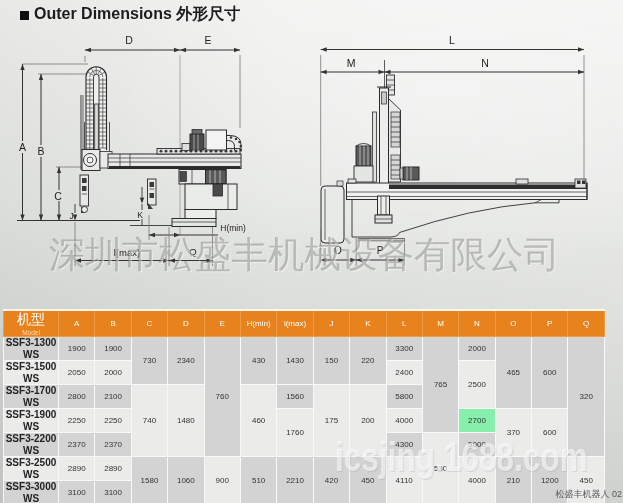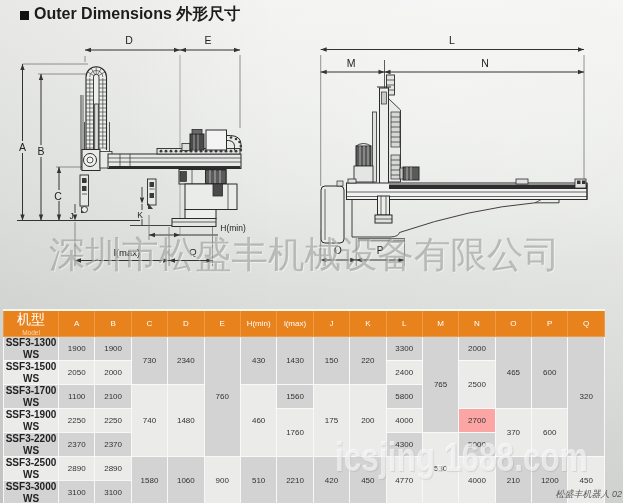--- a/index.html
+++ b/index.html
@@ -20,21 +20,21 @@
   font-size:36.5px;color:rgba(122,127,123,0.46);letter-spacing:0px;white-space:nowrap;
   text-shadow:1px 1px 1px rgba(255,255,255,0.5);
 }
 #wm2{
   position:absolute;left:335px;top:437px;line-height:1;
   font-size:40px;font-weight:bold;color:rgba(255,255,255,0.62);letter-spacing:0px;white-space:nowrap;
   text-shadow:1px 1px 1px rgba(140,140,140,0.25);
   transform:scaleX(0.79);transform-origin:left top;
 }
 #foot{
-  position:absolute;right:1px;top:488px;font-size:9px;color:#585858;font-style:italic;
+  position:absolute;right:1px;top:488px;font-size:9px;color:#585858;
 }
 #tbl{
   position:absolute;left:3px;top:309px;border-collapse:collapse;table-layout:fixed;
   border-top:2px solid rgba(253,249,240,0.95);
 }
 #tbl td{
   border:1px solid rgba(255,255,255,0.85);
   text-align:center;vertical-align:middle;
   font-size:8px;color:#333;padding:0;
   overflow:hidden;
@@ -42,21 +42,21 @@
 #tbl td.hd{
   background:#e8821d;color:#fff;border:1px solid #ef9b45;height:22px;
 }
 #tbl td.mod{
   font-size:10px;font-weight:bold;color:#222;line-height:1.15;
 }
 #tbl .hd .zh{font-size:14px;text-align:center;}
 #tbl .hd .en{font-size:6.5px;color:#ffd9af;}
 .d{background:#d2d3d2;}
 .l{background:#ebecea;}
-.m{background:#fca5a5;}
+.m{background:#86efac;}
 svg{position:absolute;left:0;top:0;}
 </style>
 </head>
 <body>
 <div id="title"><span class="sq"></span>Outer Dimensions 外形尺寸</div>
 
 <svg width="623" height="503" viewBox="0 0 623 503" fill="none" stroke="#333" stroke-width="1">
 
 <g id="leftdraw">
 
@@ -421,21 +421,21 @@
 </tr>
 <tr style="height:20px">
 <td class="mod l">SSF3-1500<br>WS</td>
         <td class="l">2050</td>
         <td class="l">2000</td>
 <td class="l">2400</td>
         <td class="l" rowspan="2">2500</td>
 </tr>
 <tr style="height:20px">
 <td class="mod d">SSF3-1700<br>WS</td>
-        <td class="d">1100</td>
+        <td class="d">2800</td>
         <td class="d">2100</td>
 <td class="l" rowspan="3">740</td>
         <td class="l" rowspan="3">1480</td>
         <td class="l" rowspan="3">460</td>
 <td class="d">1560</td>
         <td class="l" rowspan="3">175</td>
         <td class="l" rowspan="3">200</td>
         <td class="d">5800</td>
 </tr>
 <tr style="height:20px">
@@ -460,21 +460,21 @@
 <td class="mod l">SSF3-2500<br>WS</td>
         <td class="l">2890</td>
         <td class="l">2890</td>
 <td class="d" rowspan="2">1580</td>
         <td class="d" rowspan="2">1060</td>
         <td class="l" rowspan="2">900</td>
 <td class="d" rowspan="2">510</td>
         <td class="d" rowspan="2">2210</td>
         <td class="d" rowspan="2">420</td>
 <td class="d" rowspan="2">450</td>
-        <td class="l" rowspan="2">4770</td>
+        <td class="l" rowspan="2">4110</td>
         <td class="l" rowspan="2">4000</td>
 <td class="d" rowspan="2">210</td>
         <td class="d" rowspan="2">1200</td>
         <td class="l" rowspan="2">450</td>
 </tr>
 <tr style="height:20px">
 <td class="mod d">SSF3-3000<br>WS</td>
         <td class="d">3100</td>
         <td class="d">3100</td>
 </tr>

